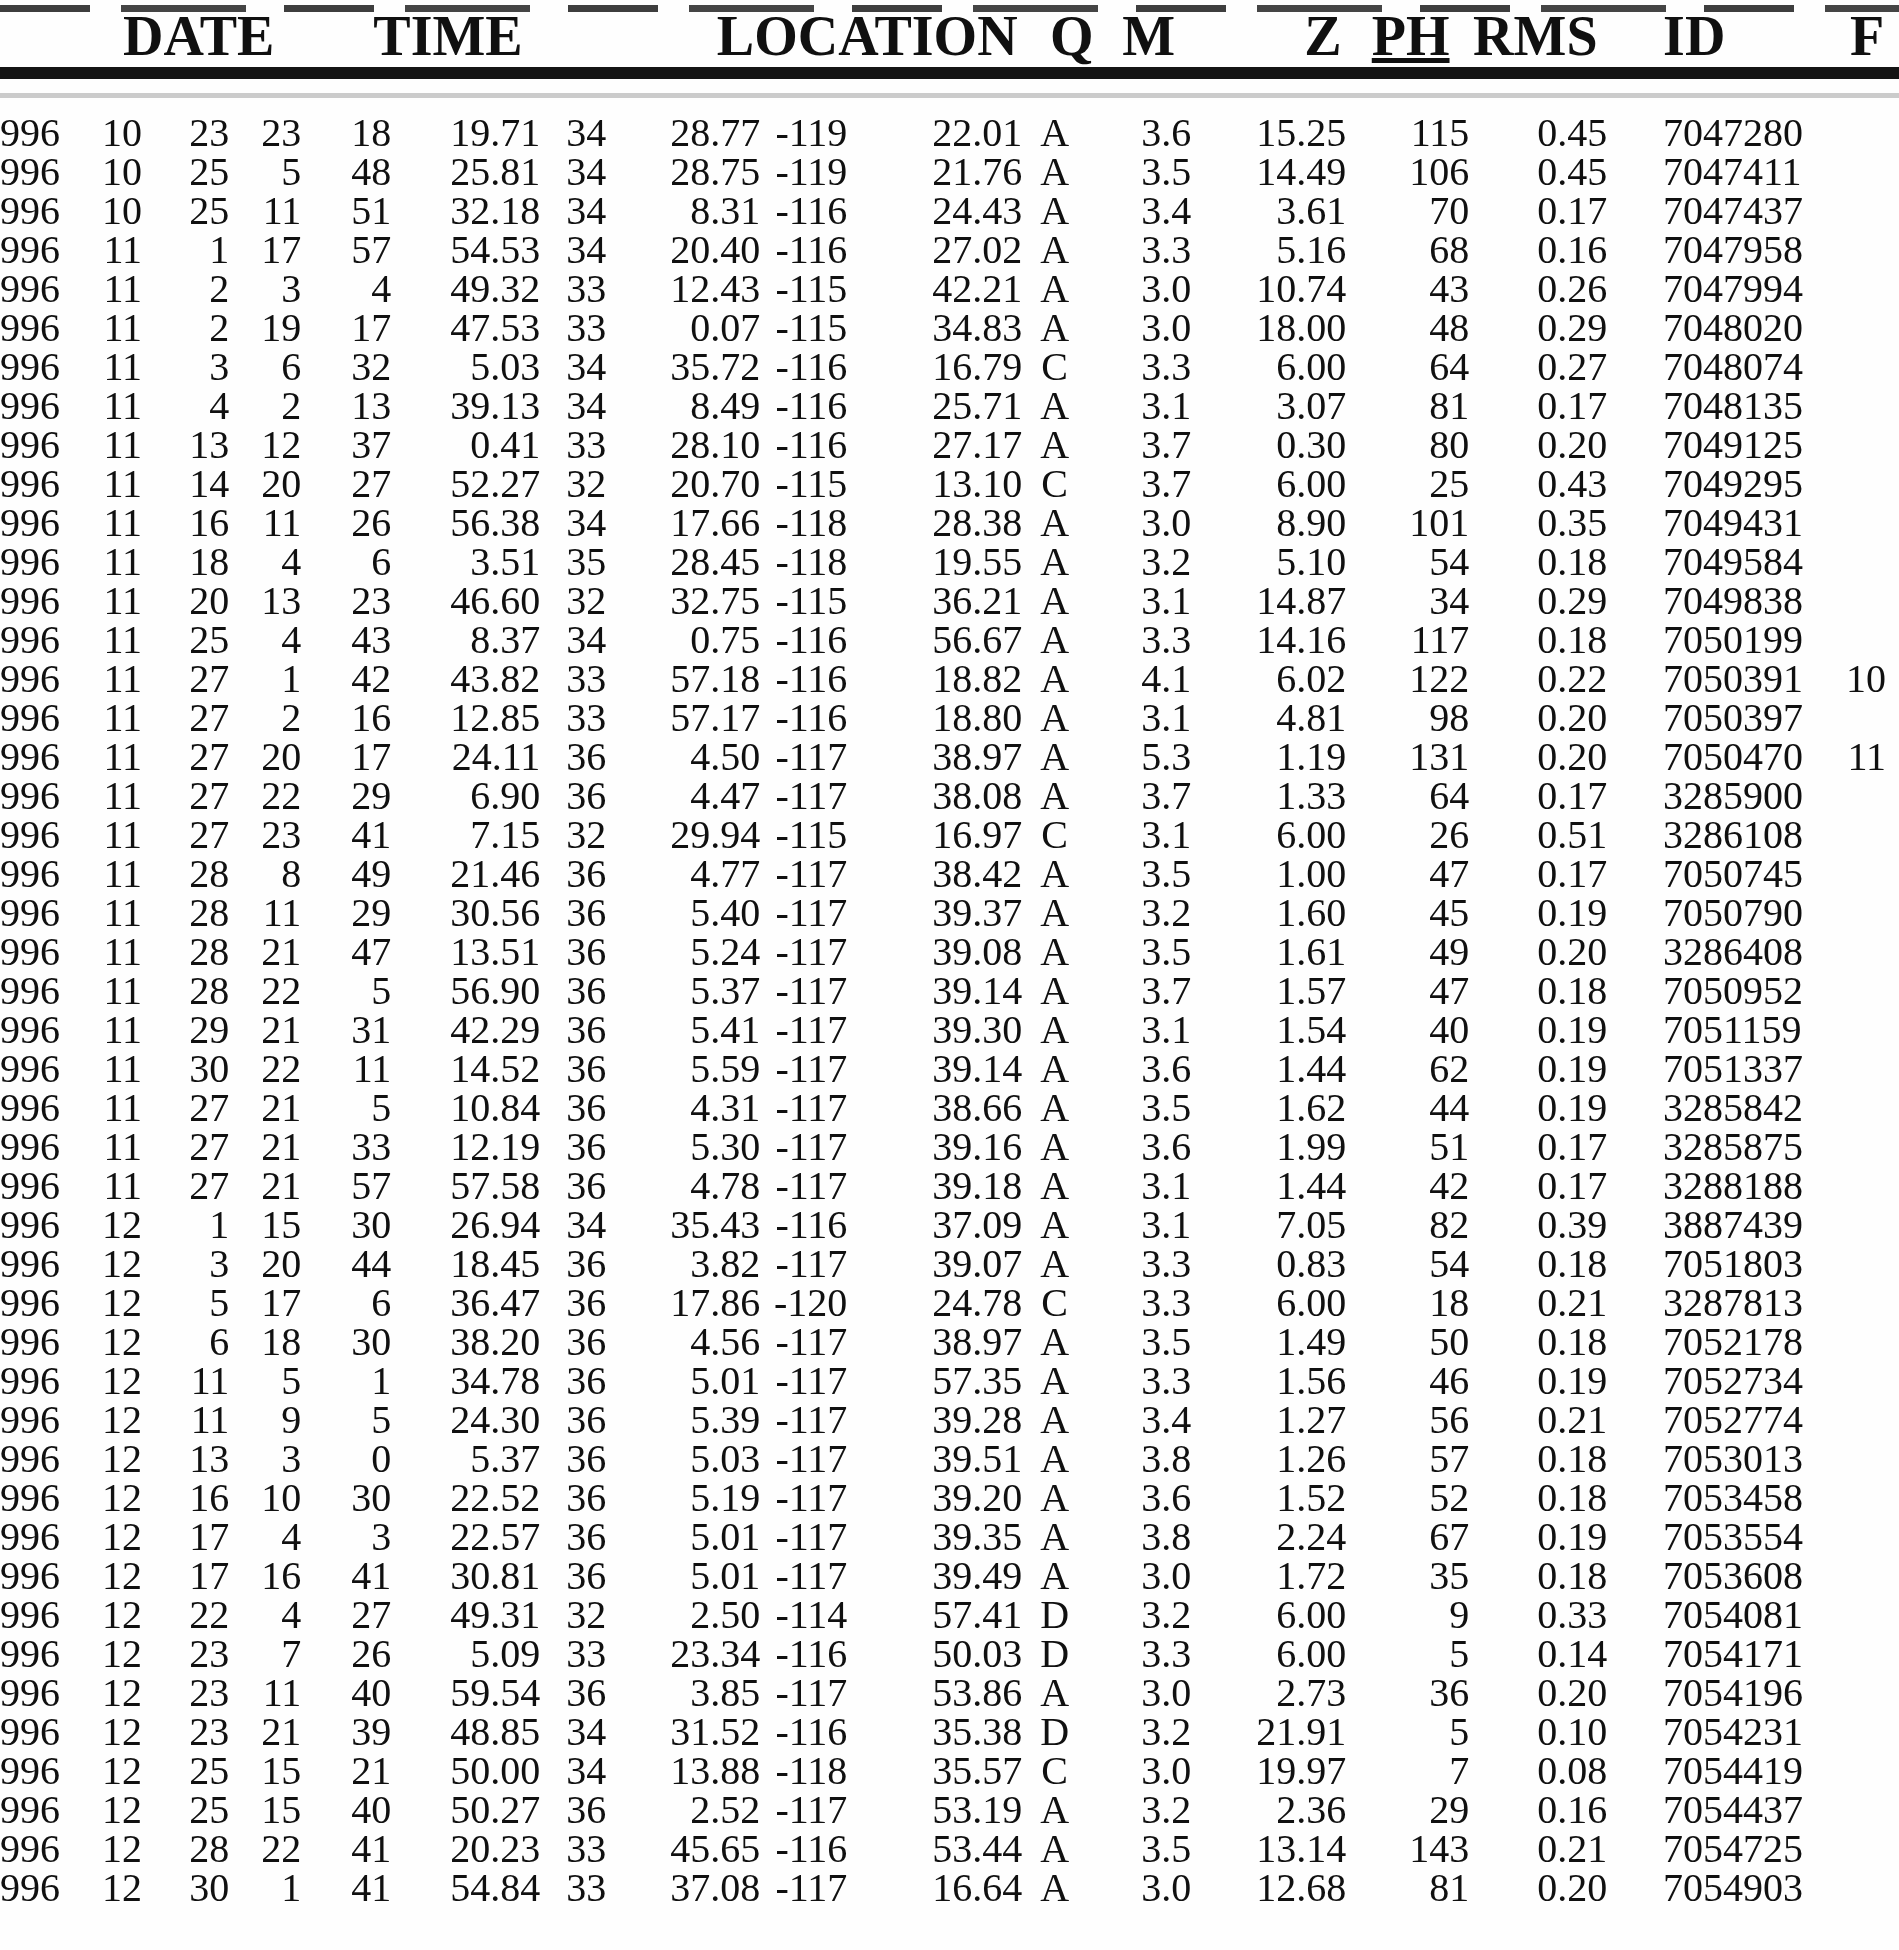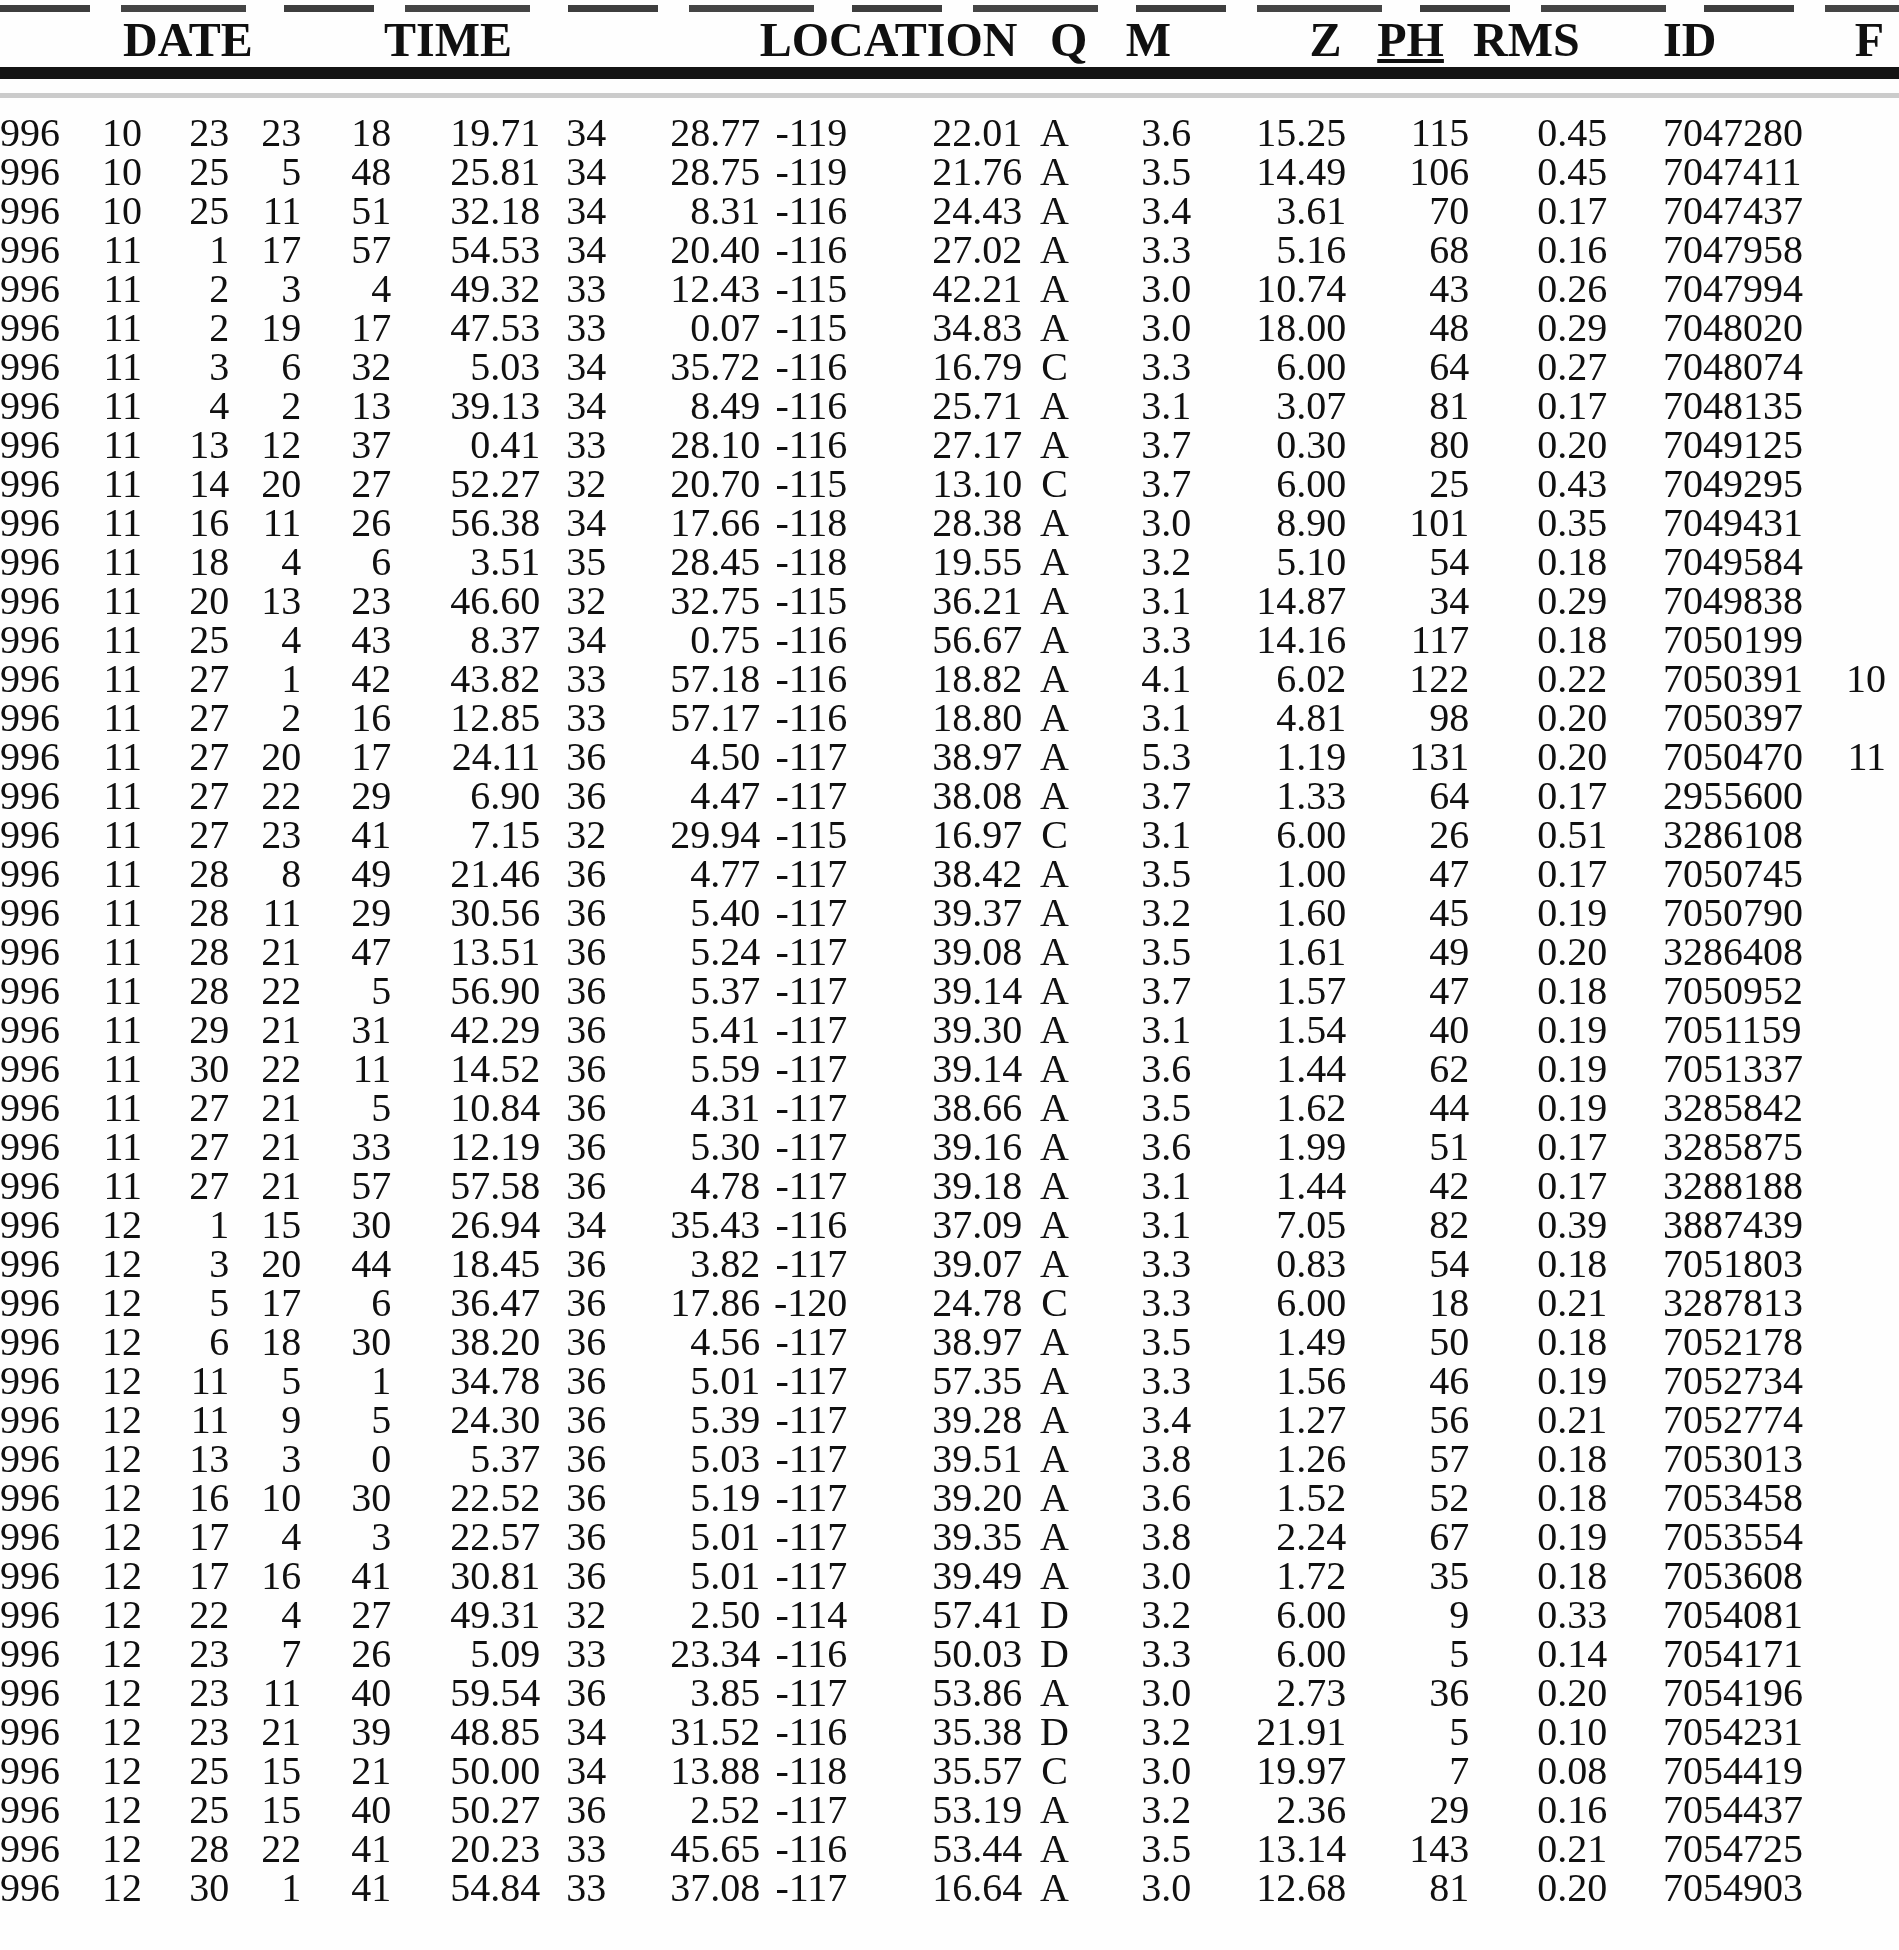--- a/index.html
+++ b/index.html
@@ -55,21 +55,21 @@
   col.w14 { width: 138px; }
   col.w15 { width: 197px; }
   col.w16 { width: 92px; }
 
   thead th {
     height: 64px;
     box-sizing: content-box;
     vertical-align: bottom;
     padding: 0 0 2.8px 0;
     border-bottom: 12.3px solid #141414;
-    font-size: 48px;
+    font-size: 56px;
     font-weight: 700;
     line-height: 1;
     white-space: nowrap;
   }
   
   .rule-echo {
     position: absolute;
     top: 93px;
     left: 0;
     width: 1899px;
@@ -488,21 +488,21 @@
           <td>6.90</td>
           <td>36</td>
           <td>4.47</td>
           <td>-117</td>
           <td>38.08</td>
           <td>A</td>
           <td>3.7</td>
           <td>1.33</td>
           <td>64</td>
           <td>0.17</td>
-          <td>2955600</td>
+          <td>3285900</td>
           <td></td>
         </tr>
         <tr>
           <td>996</td>
           <td>11</td>
           <td>27</td>
           <td>23</td>
           <td>41</td>
           <td>7.15</td>
           <td>32</td>

